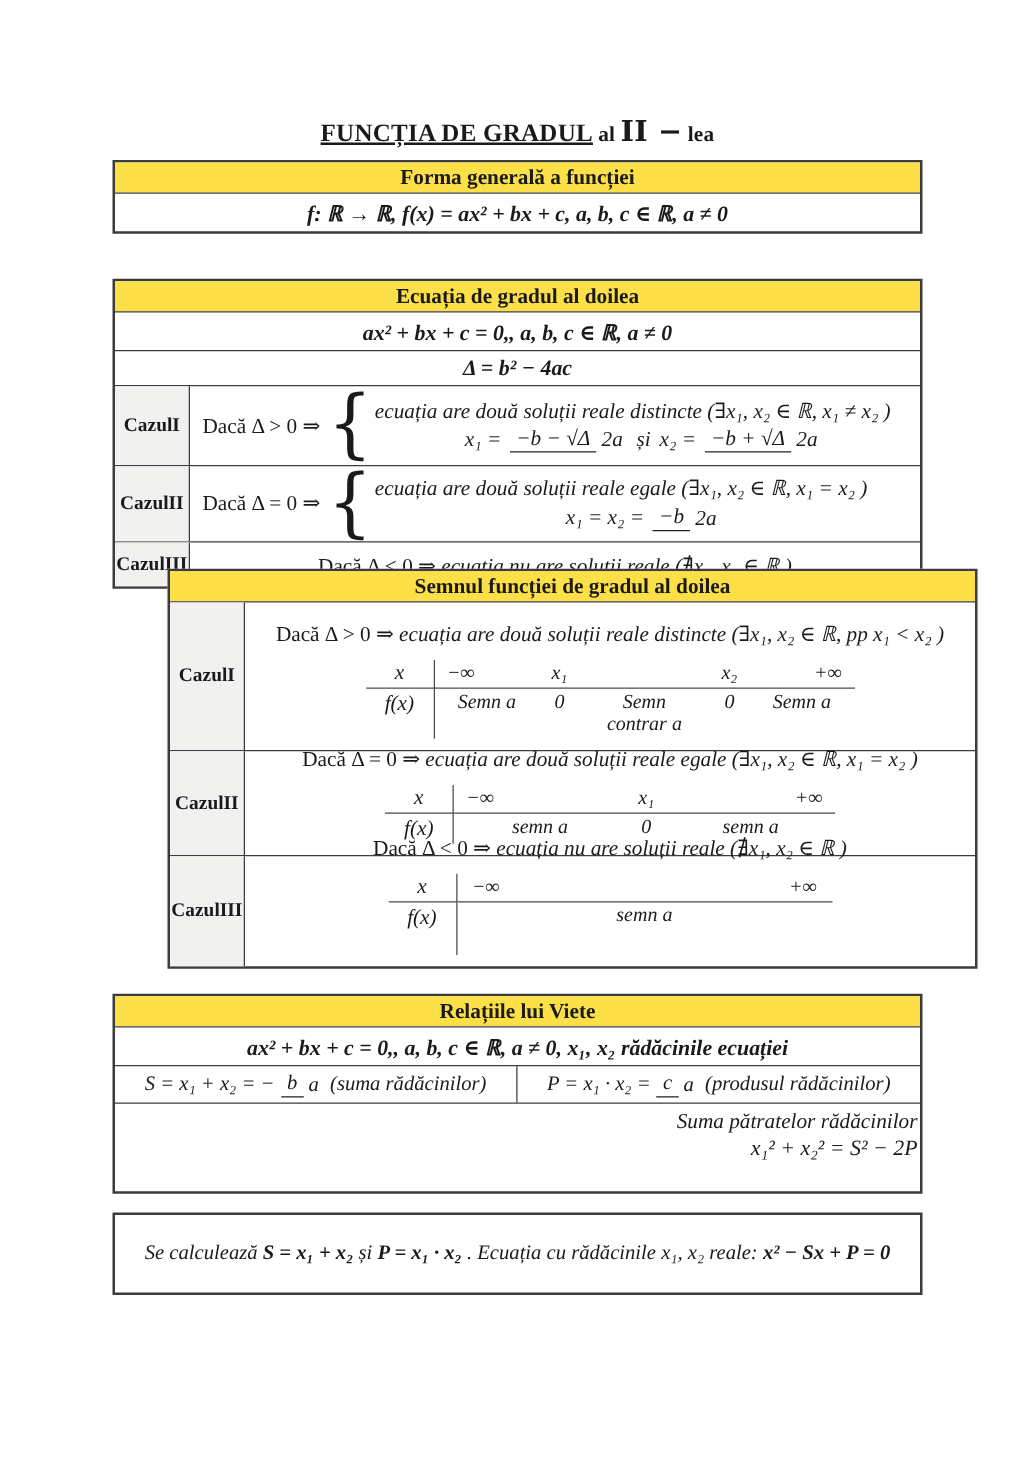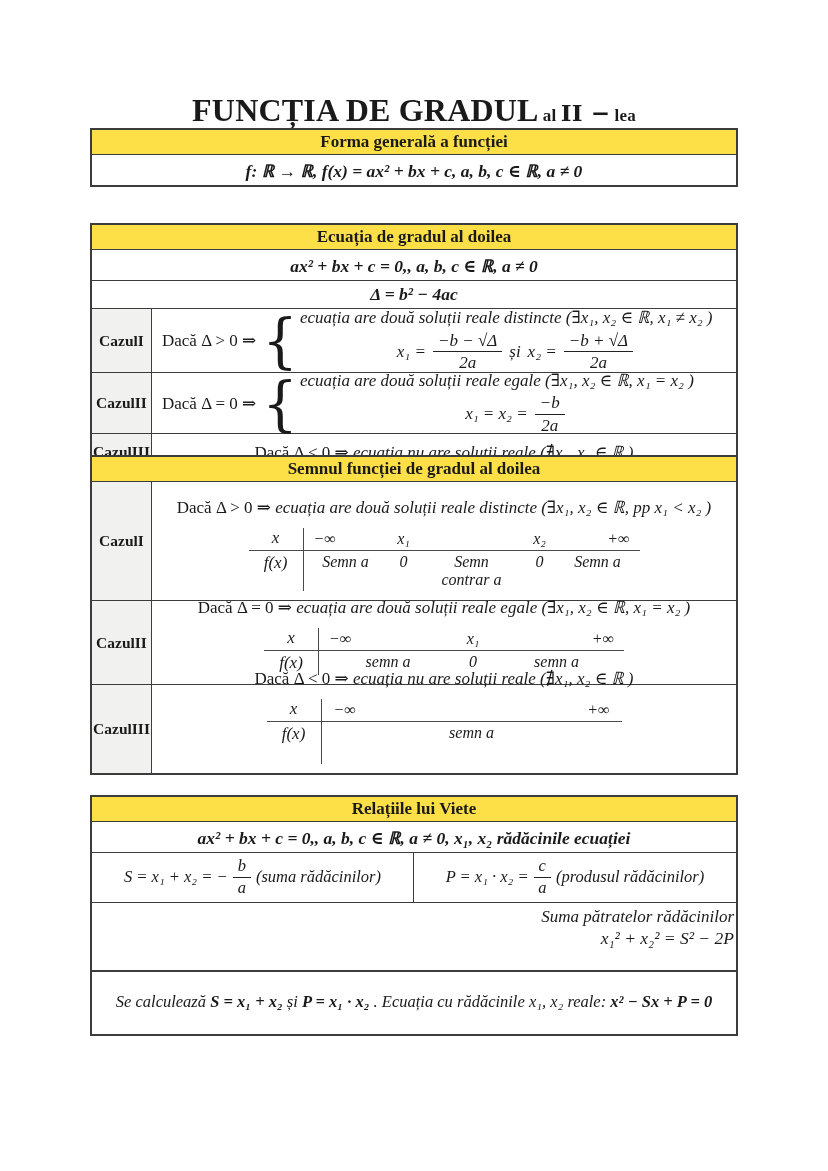--- a/index.html
+++ b/index.html
@@ -14,21 +14,21 @@
   }
   
   .doc-title {
     position: absolute;
     top: 92px; left: 0; width: 100%;
     text-align: center;
     font-weight: bold;
     letter-spacing: 0.2px;
     white-space: nowrap;
   }
-  .doc-title .big   { font-size: 32px; }
+  .doc-title .big   { font-size: 20px; text-decoration: underline; }
   .doc-title .small { font-size: 17px; }
   .doc-title .roman { font-size: 23px; font-family: "DejaVu Serif", serif; }
 
   
   .tbl {
     position: absolute;
     left: 90px;
     width: 648px;
     border: 2px solid #3c3c3c;
     background: #ffffff;
@@ -88,21 +88,21 @@
   .sys { flex: 1; display: flex; flex-direction: column; justify-content: center; }
   .sys-line1 { font-size: 17px; text-align: left; line-height: 1.2; }
   .sys-line2 {
     display: flex; align-items: center; justify-content: center;
     gap: 7px; margin-top: 2px; font-size: 17px;
   }
   .center-line {
     width: 100%; text-align: center; font-size: 17px;
   }
   
-  .frac { display: inline-flex; flex-direction: column; align-items: center; vertical-align: middle; }
+  .frac { display: inline-flex; flex-direction: row; align-items: center; vertical-align: middle; }
   .frac .num { border-bottom: 1.5px solid #222; padding: 0 5px 1px 5px; line-height: 1.15; }
   .frac .den { padding: 1px 4px 0 4px; line-height: 1.15; }
 
   
   .statement { text-align: center; padding: 2px 4px 0 4px; font-size: 17px; }
   .sgn {
     display: grid;
     margin: 10px auto 6px auto;
     font-size: 16px;
   }
@@ -219,21 +219,21 @@
       </div>
       <div class="case-body" style="justify-content:center;">
         <span class="center-line">
           <span class="up">Dacă Δ &lt; 0  ⇒</span>
           <span class="it">ecuația nu are soluții reale (∄x₁, x₂ ∈ ℝ )</span>
         </span>
       </div>
     </div>
   </div>
 
-  <div class="tbl" style="top:455px;">
+  <div class="tbl" style="top:455px;margin-left:44px;">
     <div class="row hdr">Semnul funcției de gradul al doilea</div>
 
     <div class="row case" style="height:119px;">
       <div class="case-label">
         <span>Cazul</span>
         <span>I</span>
       </div>
       <div class="case-body col">
         <div class="statement">
           <span class="up">Dacă Δ &gt; 0 ⇒</span>

